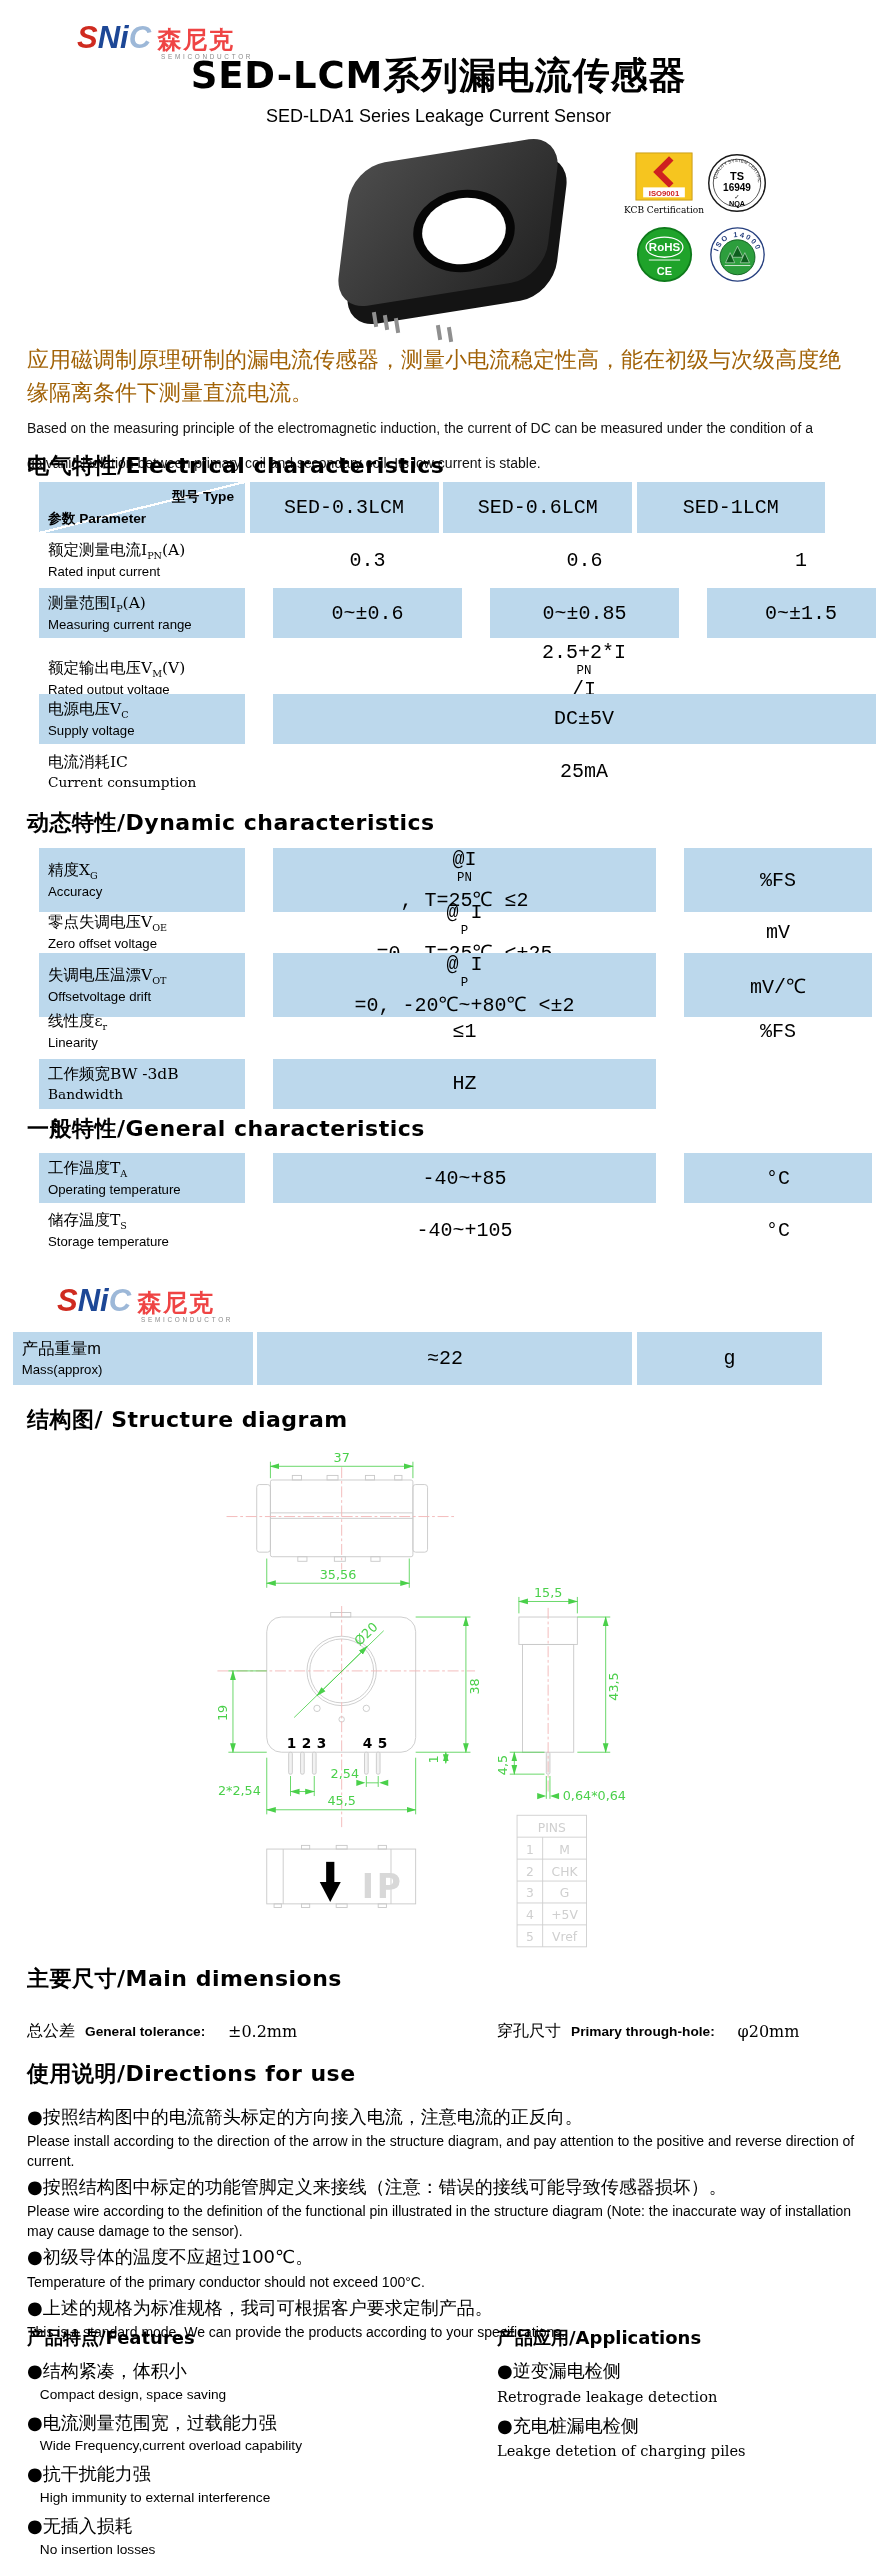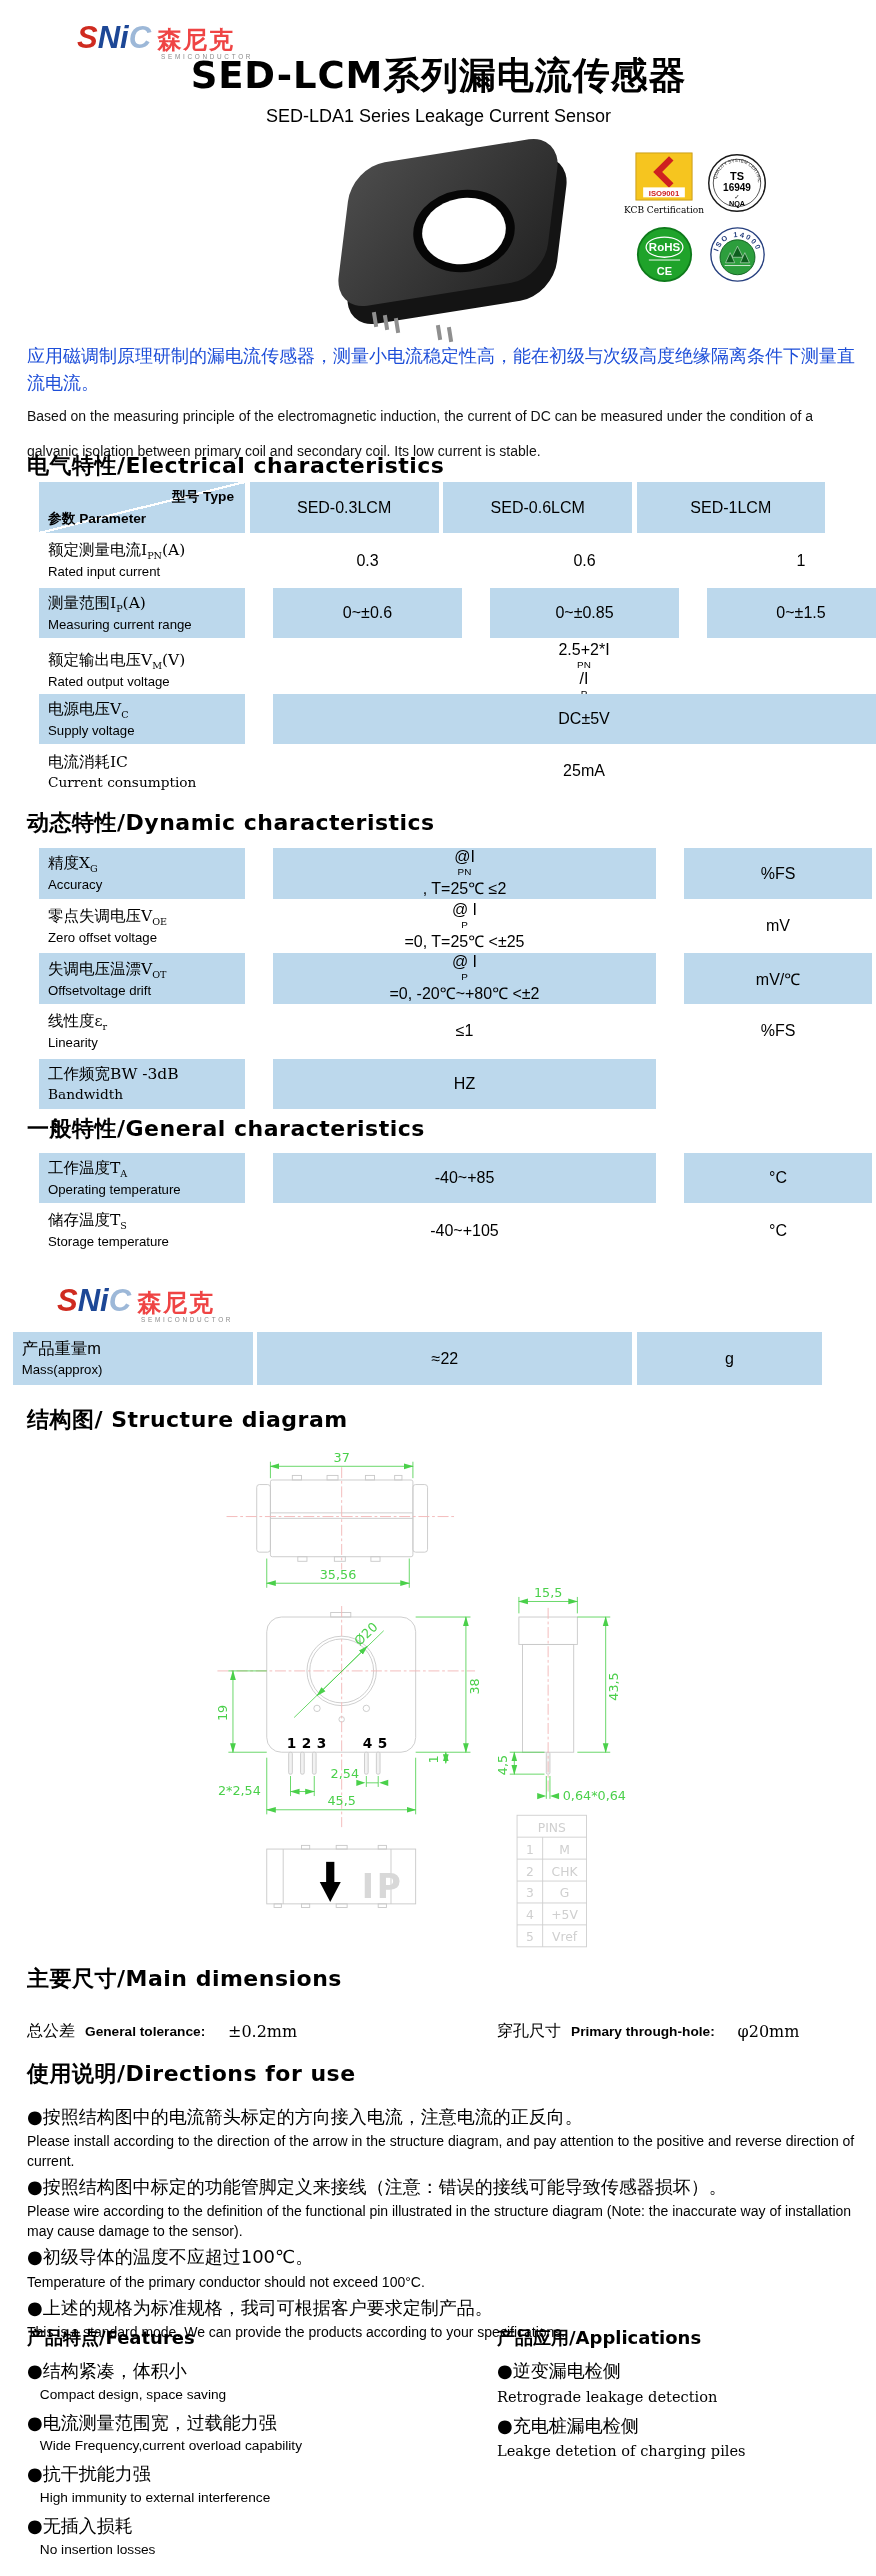--- a/index.html
+++ b/index.html
@@ -34,40 +34,40 @@
                   background:#fff; border-radius:50%; transform:rotate(-9deg); }
   .sensor .pin { position:absolute; width:3.7px; height:14.6px; background:#8f8f8f; transform:rotate(-9deg); }
 
   
   .badges { position:absolute; left:632px; top:152px; display:grid;
             grid-template-columns:64px 64px; column-gap:9px; row-gap:9px; justify-items:center; }
   .kcb-cap { font-family:"DejaVu Serif",serif; font-size:9px; margin-top:0.9px; white-space:nowrap; }
 
   
   .intro { position:absolute; top:343px; left:27px; width:829px; }
-  .intro-cn { color:#1d4ed8; font-size:18px; line-height:1.5; font-family:Liberation Serif, serif; }
+  .intro-cn { color:#a16207; font-size:22px; line-height:1.5; font-family:Liberation Serif, serif; }
   .intro-en { color:#111; font-size:14px; line-height:2.5; margin-top:1.8px; }
 
   
   .h-sec { position:absolute; left:27px; font-size:22px; font-weight:700;
            font-family:"DejaVu Sans",sans-serif; letter-spacing:0.5px; }
 
   
   .tbl { position:absolute; left:39px; width:786px; display:grid; row-gap:2.7px; }
   .row { display:grid; grid-template-columns:206px 189px 189px 188px; column-gap:4.6px; }
   .row-d { grid-template-columns:206px 383px 188px; }
   .row-m { grid-template-columns:240px 375px 185px; }
   .r56 { height:51px; } .r55 { height:50px;gap:28px; } .r58 { height:53px; }
   .cell { display:flex; flex-direction:column; justify-content:center; padding-left:9px; }
   .cell-c { align-items:center; justify-content:center; text-align:center; padding-left:0; }
   .blue { background:#bcd8ec; }
   .lab-cn { font-family:"DejaVu Serif",serif; font-size:15.5px; line-height:1.45; }
   .lab-en { font-size:13.2px; line-height:1.4; }
   .en-serif { font-family:"DejaVu Serif",serif; font-size:13.7px; }
-  .val { font-family:Liberation Sans, sans-serif; font-size:16px; }
+  .val { font-family:Liberation Mono, monospace; font-size:20px; }
   sub { font-size:62%; }
   .span3 { grid-column:2 / 5; }
   .corner { position:relative; padding:16px; }
   .corner .diag { position:absolute; inset:0;
     background:linear-gradient(to bottom right, transparent calc(50% - 1.1px), #fff calc(50% - 1.1px), #fff calc(50% + 1.1px), transparent calc(50% + 1.1px)); }
   .corner .ct { position:absolute; top:5.5px; right:11px; font-weight:700; font-size:13.7px; }
   .corner .cp { position:absolute; bottom:5.5px; left:9px; font-weight:700; font-size:13.7px; }
 
   
   .dims-line { position:absolute; top:2021px; left:27px; width:827px; }

